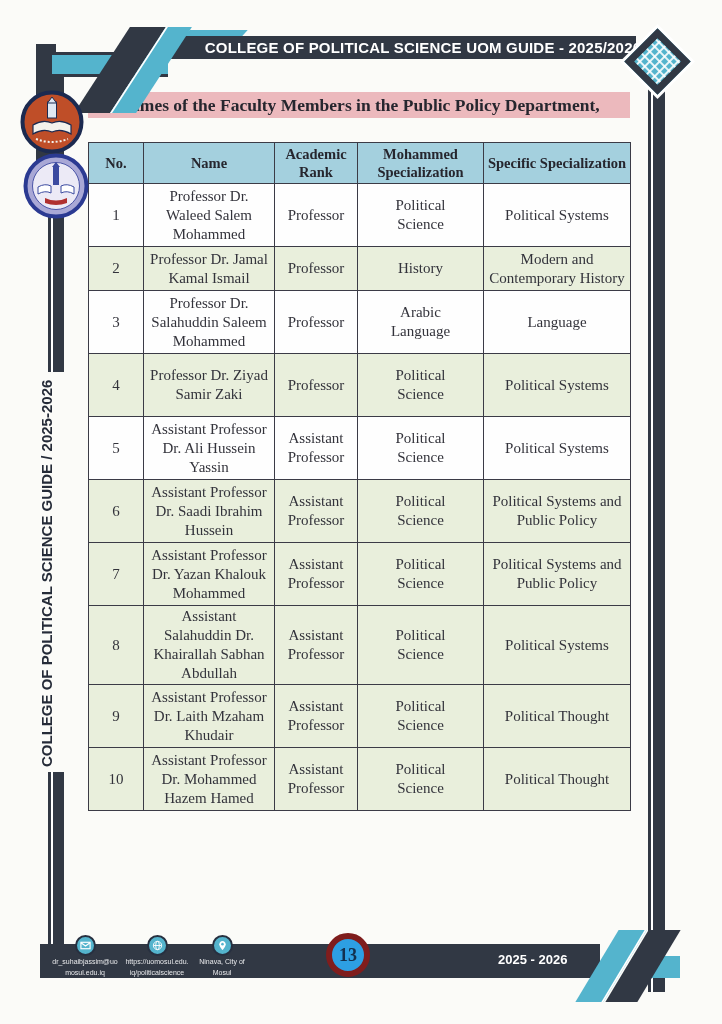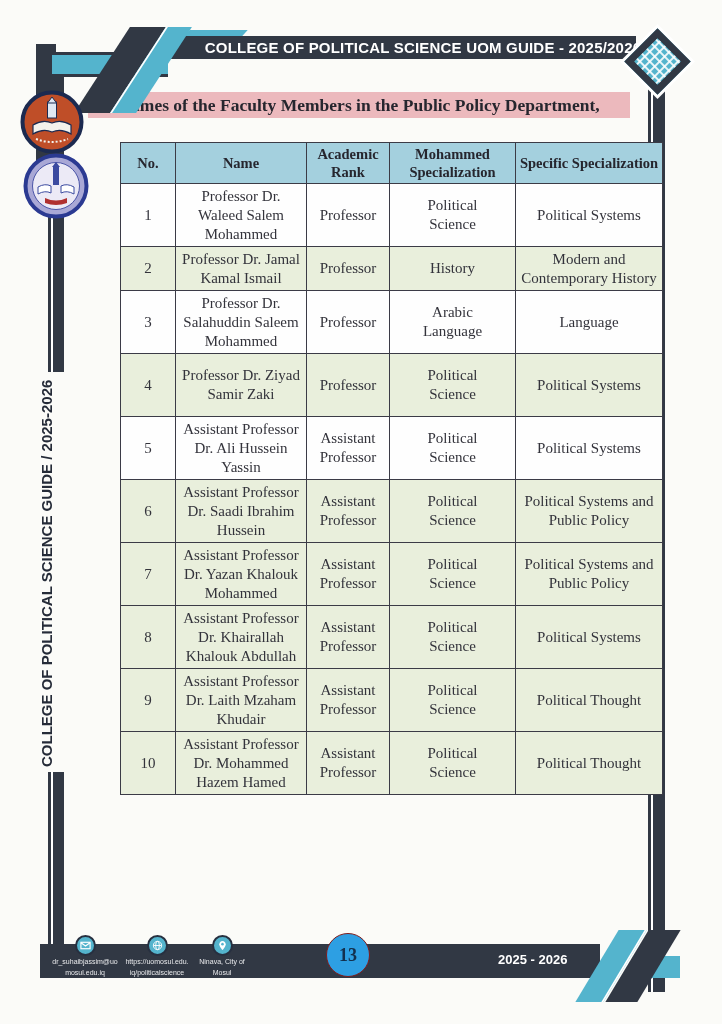--- a/index.html
+++ b/index.html
@@ -58,29 +58,29 @@
            font-family:"Liberation Sans",sans-serif;}
   .contact .bubble{width:21px;height:21px;border-radius:50%;background:var(--teal);
            border:2px solid #273040;margin:0 auto;display:flex;align-items:center;
            justify-content:center;}
   .contact .bubble svg{width:11px;height:11px;}
   .contact .lbl{display:block;color:#e9eaec;font-size:7px;line-height:8.5px;margin-top:2px;}
   .contact1{left:39px;} .contact2{left:111px;} .contact3{left:176px;}
   .year{left:498px;top:952px;width:100px;text-align:left;color:#fff;z-index:4;
         font-family:"Liberation Sans",sans-serif;font-weight:bold;font-size:13px;}
   .page-circle{left:326px;top:933px;width:44px;height:44px;border-radius:50%;
-        background:var(--page-blue);border:1px solid #7f1d1d;z-index:5;
+        background:var(--page-blue);border:6px solid #7f1d1d;z-index:5;
         display:flex;align-items:center;justify-content:center;
         font-weight:bold;font-size:18px;color:#13304e;}
 
   
   .doc-title{left:88px;top:92px;width:542px;background:var(--pink);color:#26262e;
         text-align:center;font-weight:bold;font-size:17.5px;line-height:22px;
         padding:2px 6px;z-index:2;}
-  .tbl-wrap{left:88px;top:142px;width:542px;z-index:2;margin-left:32px;}
+  .tbl-wrap{left:88px;top:142px;width:542px;z-index:2;}
   table{border-collapse:collapse;table-layout:fixed;width:542px;}
   col.c1{width:55px;} col.c2{width:131px;} col.c3{width:83px;}
   col.c4{width:126px;} col.c5{width:147px;}
   th,td{border:1.6px solid #3b3b46;text-align:center;vertical-align:middle;
         font-size:15px;line-height:19px;padding:1px 4px;background:#fefefe;}
   th{background:var(--header-blue);font-weight:bold;font-size:14.5px;line-height:18px;
      padding:2px 2px;color:#26262e;}
   tr.shaded td{background:var(--row-green);}
   td.c-general{padding:12px 15px;}
 </style>
@@ -190,21 +190,21 @@
     </tr>
           <tr class="shaded">
       <td class="c-no">7</td>
       <td class="c-name">Assistant Professor Dr. Yazan Khalouk Mohammed</td>
       <td class="c-rank">Assistant Professor</td>
       <td class="c-general">Political Science</td>
       <td class="c-specific">Political Systems and Public Policy</td>
     </tr>
           <tr class="shaded">
       <td class="c-no">8</td>
-      <td class="c-name">Assistant Professor Dr. Khairallah Khalouk Abdullah</td>
+      <td class="c-name">Assistant Salahuddin Dr. Khairallah Sabhan Abdullah</td>
       <td class="c-rank">Assistant Professor</td>
       <td class="c-general">Political Science</td>
       <td class="c-specific">Political Systems</td>
     </tr>
           <tr class="shaded">
       <td class="c-no">9</td>
       <td class="c-name">Assistant Professor Dr. Laith Mzaham Khudair</td>
       <td class="c-rank">Assistant Professor</td>
       <td class="c-general">Political Science</td>
       <td class="c-specific">Political Thought</td>

